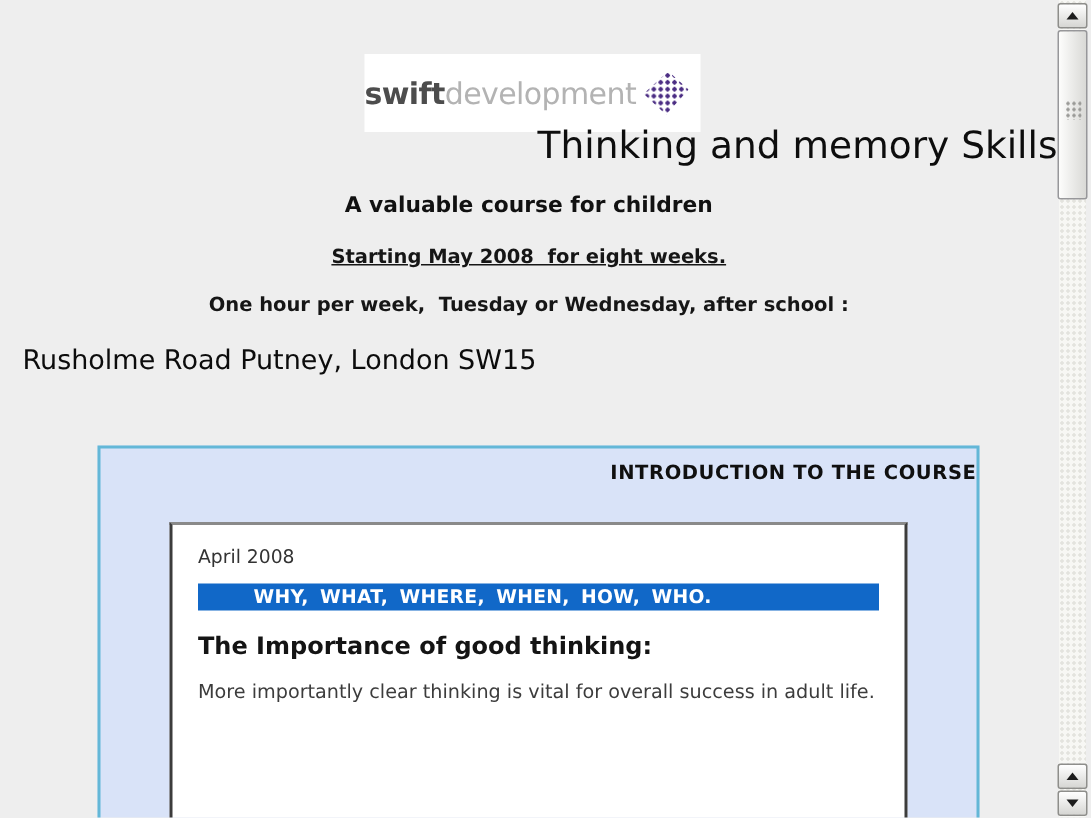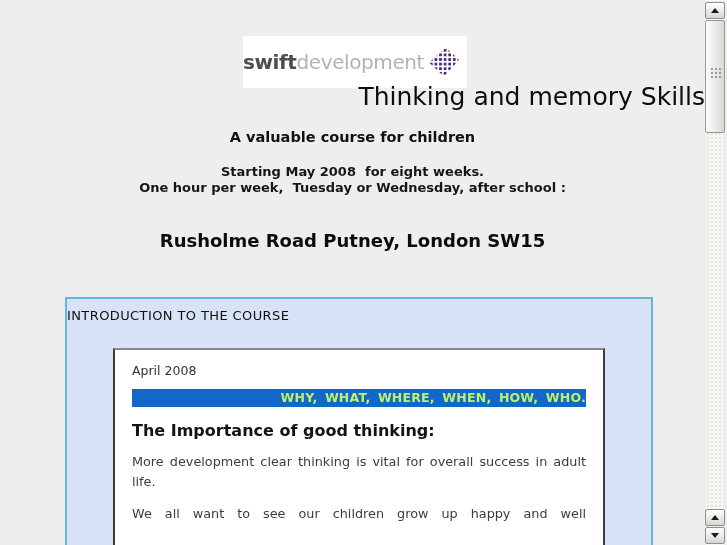--- a/index.html
+++ b/index.html
@@ -38,55 +38,55 @@
   }
   .subtitle {
     position: absolute; top: 129px; left: 0; width: 100%;
     text-align: center; font-size: 14.5px; font-weight: bold; color: #111;
   }
   .line-sm {
     position: absolute; left: 0; width: 100%;
     text-align: center; font-size: 13px; font-weight: bold; color: #161616;
     white-space: pre-wrap;
   }
-  .line1 { top: 164px; }
-  .line2 { top: 180px; text-align: center; }
+  .line1 { top: 164px; text-decoration: underline; }
+  .line2 { top: 196px; text-align: center; }
   .address {
     position: absolute; top: 230px; left: 0; width: 100%;
-    text-align: center; font-size: 18px; font-weight: bold; color: #0c0c0c;
+    text-align: left; font-size: 18px; font-weight: normal; color: #0c0c0c; padding-left: 15px;
   }
 
   
   .intro-box {
     position: absolute; top: 297px; left: 65px;
     width: 588px; height: 600px;
     background: #d9e3f8;
     border: 2px solid #63b7d7;
   }
   .intro-heading {
     margin-top: 9px;
-    text-align: left; font-size: 13px; font-weight: normal;
+    text-align: right; font-size: 13px; font-weight: bold;
     letter-spacing: 0.4px; color: #101010;
   }
   .card {
     width: 492px; margin: 25px auto 0;
     background: #ffffff;
     border: 2px solid #3c3c3c;
     border-top-color: #8a8a8a;
     min-height: 400px;
     padding: 13px 17px 20px 17px;
   }
   .card-date {
     text-align: left; font-size: 12.5px; color: #333;
   }
   .banner {
     margin-top: 11px; height: 18px; line-height: 18px;
     background: #1168c8;
-    color: #bef264; font-size: 12.5px; font-weight: bold;
-    text-align: right; word-spacing: 3px; letter-spacing: 0.2px;
+    color: #ffffff; font-size: 12.5px; font-weight: bold;
+    text-align: left; word-spacing: 3px; letter-spacing: 0.2px; padding-left: 37px;
   }
   .para-heading {
     margin-top: 14px;
     font-size: 16px; font-weight: bold; color: #141414;
   }
   .card p.body-par {
     margin: 12px 0 0 0;
     font-size: 12.8px; line-height: 20px; color: #3c3c3c;
     text-align: justify;
   }
@@ -148,22 +148,21 @@
   <div class="line-sm line2">One hour per week,  Tuesday or Wednesday, after school :</div>
   <div class="address">Rusholme Road Putney, London SW15</div>
 
   <div class="intro-box">
     <div class="intro-heading">INTRODUCTION TO THE COURSE</div>
 
     <div class="card">
       <div class="card-date">April 2008</div>
       <div class="banner">WHY, WHAT, WHERE, WHEN, HOW, WHO.</div>
       <div class="para-heading">The Importance of good thinking:</div>
-      <p class="body-par">More development clear thinking is vital for overall success in adult life.</p>
-      <p class="body-par stretch">We all want to see our children grow up happy and well</p>
+      <p class="body-par">More importantly clear thinking is vital for overall success in adult life.</p>
     </div>
   </div>
 
 </div>
 
 <div class="scrollbar">
   <div class="sb-track"></div>
   <div class="sb-btn sb-btn-top">
     <span class="tri-up"></span>
   </div>

